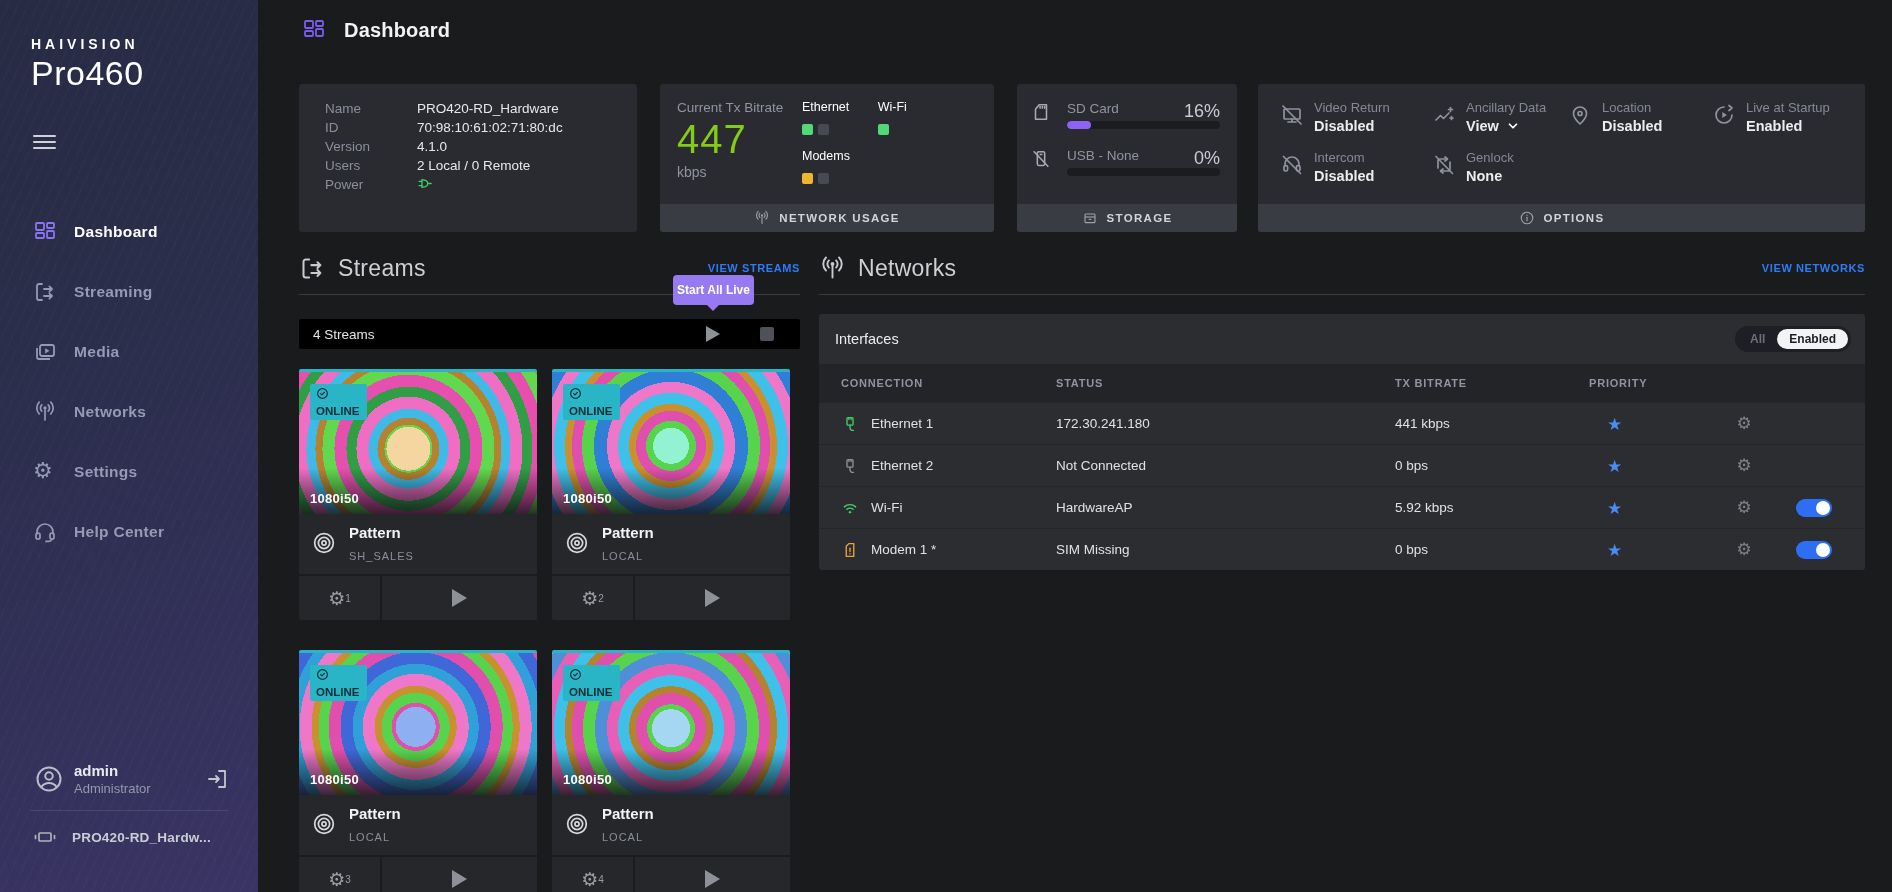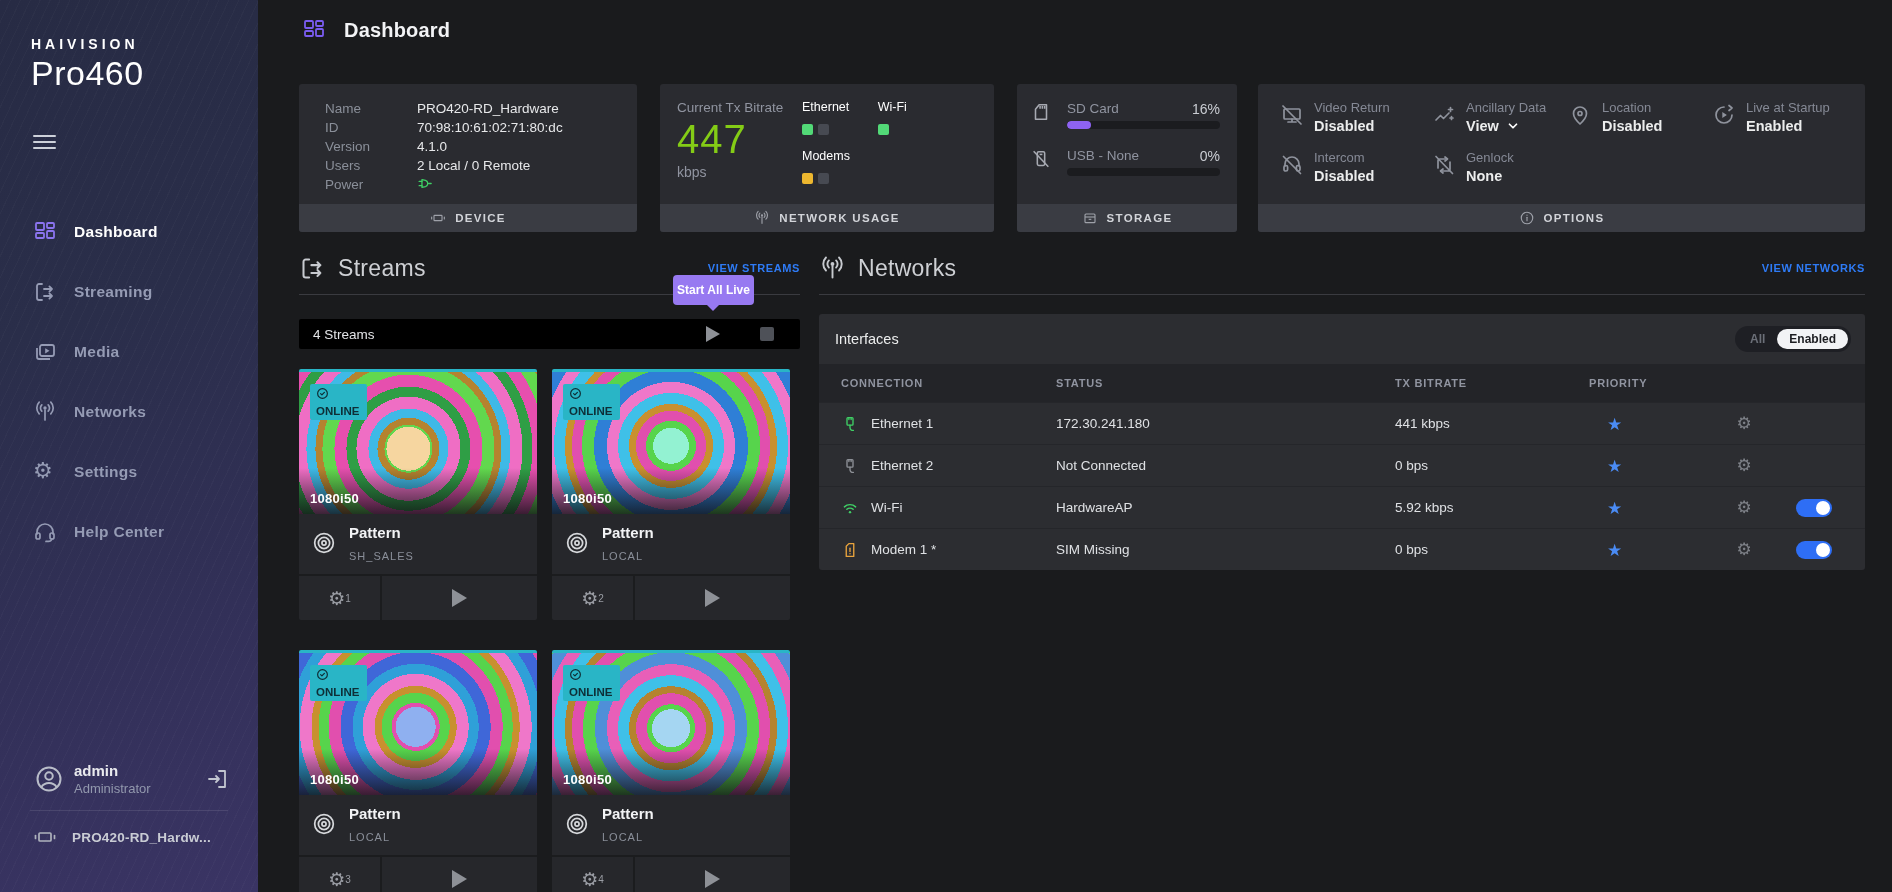--- a/index.html
+++ b/index.html
@@ -61,21 +61,21 @@
   .netleft .unit { color:#9094a0; font-size:14px; margin-top:2px; }
   .netright { position:absolute; left:142px; top:16px; width:180px; }
   .igroup { display:inline-block; vertical-align:top; margin-right:24px; margin-bottom:10px; }
   .igroup .glbl { color:#ffffff; font-size:12.5px; margin-bottom:7px; }
   .sq { display:inline-block; width:11px; height:11px; border-radius:2px; margin-right:5px; }
   .sq.on { background:#52d977; } .sq.off { background:#474a52; } .sq.warn { background:#edb72f; }
   .c-storage { left:1017px; width:220px; }
   .strow { position:absolute; left:0; width:100%; }
   .strow .sico { position:absolute; left:13px; top:0px; width:22px; height:22px; color:#a7aab2; }
   .strow .sl { position:absolute; left:50px; top:0; color:#9094a0; font-size:13.5px; }
-  .strow .sp { position:absolute; right:17px; top:0; color:#c9ccd2; font-size:14px; }
+  .strow .sp { position:absolute; right:17px; top:0; color:#c9ccd2; font-size:18px; }
   .bar { position:absolute; left:50px; right:17px; top:20px; height:8px; border-radius:4px; background:#1b1c1f; overflow:hidden; }
   .bar .fill { height:100%; border-radius:4px; background:#8e63f3; }
   .c-options { left:1258px; width:607px; }
   .optgrid { display:grid; grid-template-columns:152px 136px 144px 155px; padding:16px 0 0 22px; row-gap:16px; }
   .opt { display:flex; }
   .opt .oico { width:24px; height:24px; color:#8f939d; flex:0 0 24px; margin-top:3px; }
   .opt .otxt { margin-left:10px; }
   .opt .olbl { color:#84889299; color:#858995; font-size:13px; }
   .opt .oval { color:#eceded; font-size:14.5px; font-weight:700; margin-top:3px; display:flex; align-items:center; gap:7px; }
   .chev { width:14px; height:14px; color:#fff; }
@@ -393,26 +393,20 @@
           <span class="k">Users</span>
           <span class="v">2 Local / 0 Remote</span>
         </div>
       <div class="devline">
           <span class="k">Power</span>
           <span class="v"><svg class="plug">
               <use href="#i-plug"></use>
             </svg></span>
         </div>
     </div>
-    <div class="card-foot">
-      <svg class="fico">
-          <use href="#i-display"></use>
-        </svg>
-      <span>DEVICE</span>
-    </div>
   </section>
 
   <section class="card c-net">
     <div class="netleft">
       <div class="lbl">Current Tx Bitrate</div>
       <div class="big">447</div>
       <div class="unit">kbps</div>
     </div>
     <div class="netright">
       <div class="igroup">

